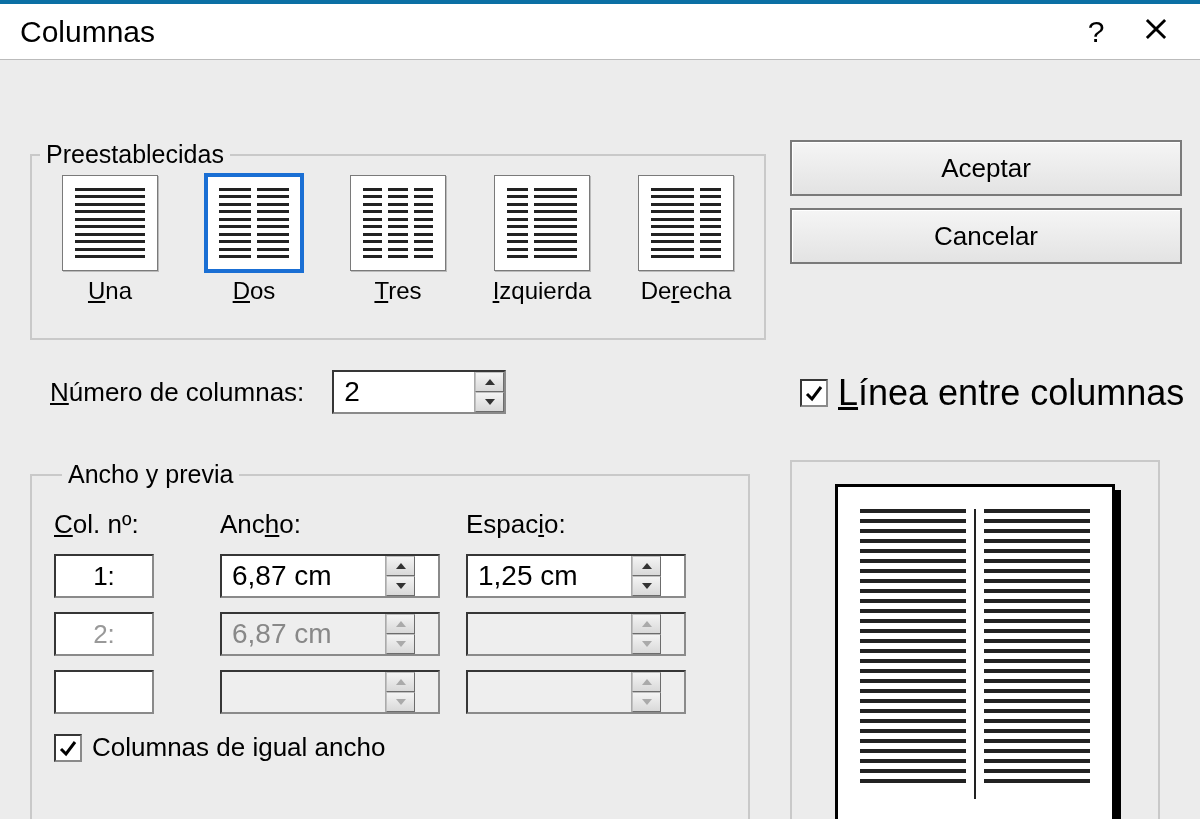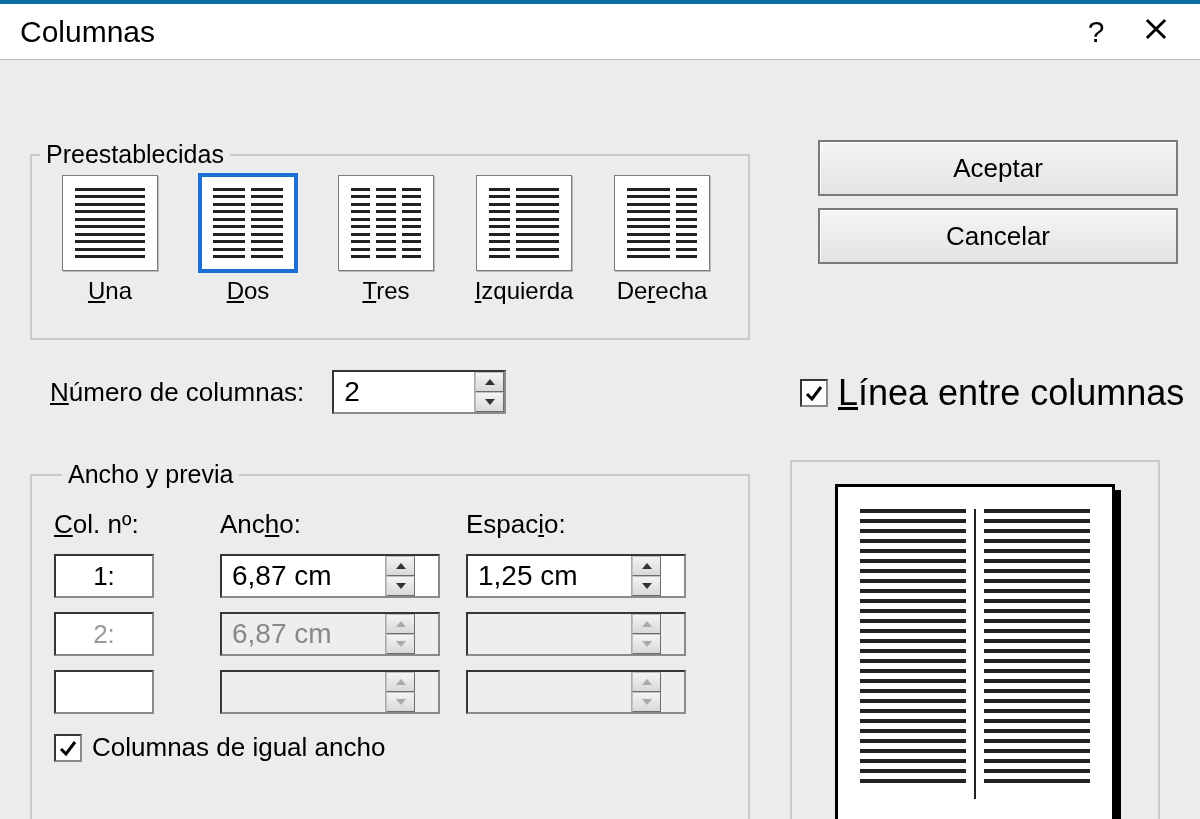--- a/index.html
+++ b/index.html
@@ -48,21 +48,21 @@
     padding: 0 6px;
     margin-left: 8px;
   }
   
   #presets {
     left: 30px; top: 80px;
     width: 720px; height: 200px;
   }
   .preset-row {
     display: flex;
-    gap: 18px;
+    gap: 24px;
     padding: 6px 18px 0 18px;
     text-align: right;
   }
   .preset {
     width: 120px;
     display: flex;
     flex-direction: column;
     align-items: center;
     gap: 6px;
   }
@@ -157,26 +157,26 @@
     font-size:26px;
   }
 
   
   .btncol {
     position:absolute;
     left: 790px; top: 80px;
     display:flex; flex-direction:column; gap:12px;
   }
   .btn {
-    width: 360px; height: 56px;
+    width: 392px; height: 56px;
     background: linear-gradient(#f5f5f5,#e3e3e3);
     border: 2px solid #7a7a7a;
     box-shadow: inset 1px 1px 0 #fff;
     font-size:26px;
-    display:flex; align-items:center; justify-content:center;margin-left:28px;
+    display:flex; align-items:center; justify-content:center;
   }
 
   
   #preview {
     left: 790px; top: 400px;
     width: 370px; height: 400px;
     padding: 14px 20px;
   }
   .pv-page {
     margin: 8px auto 0 auto;

